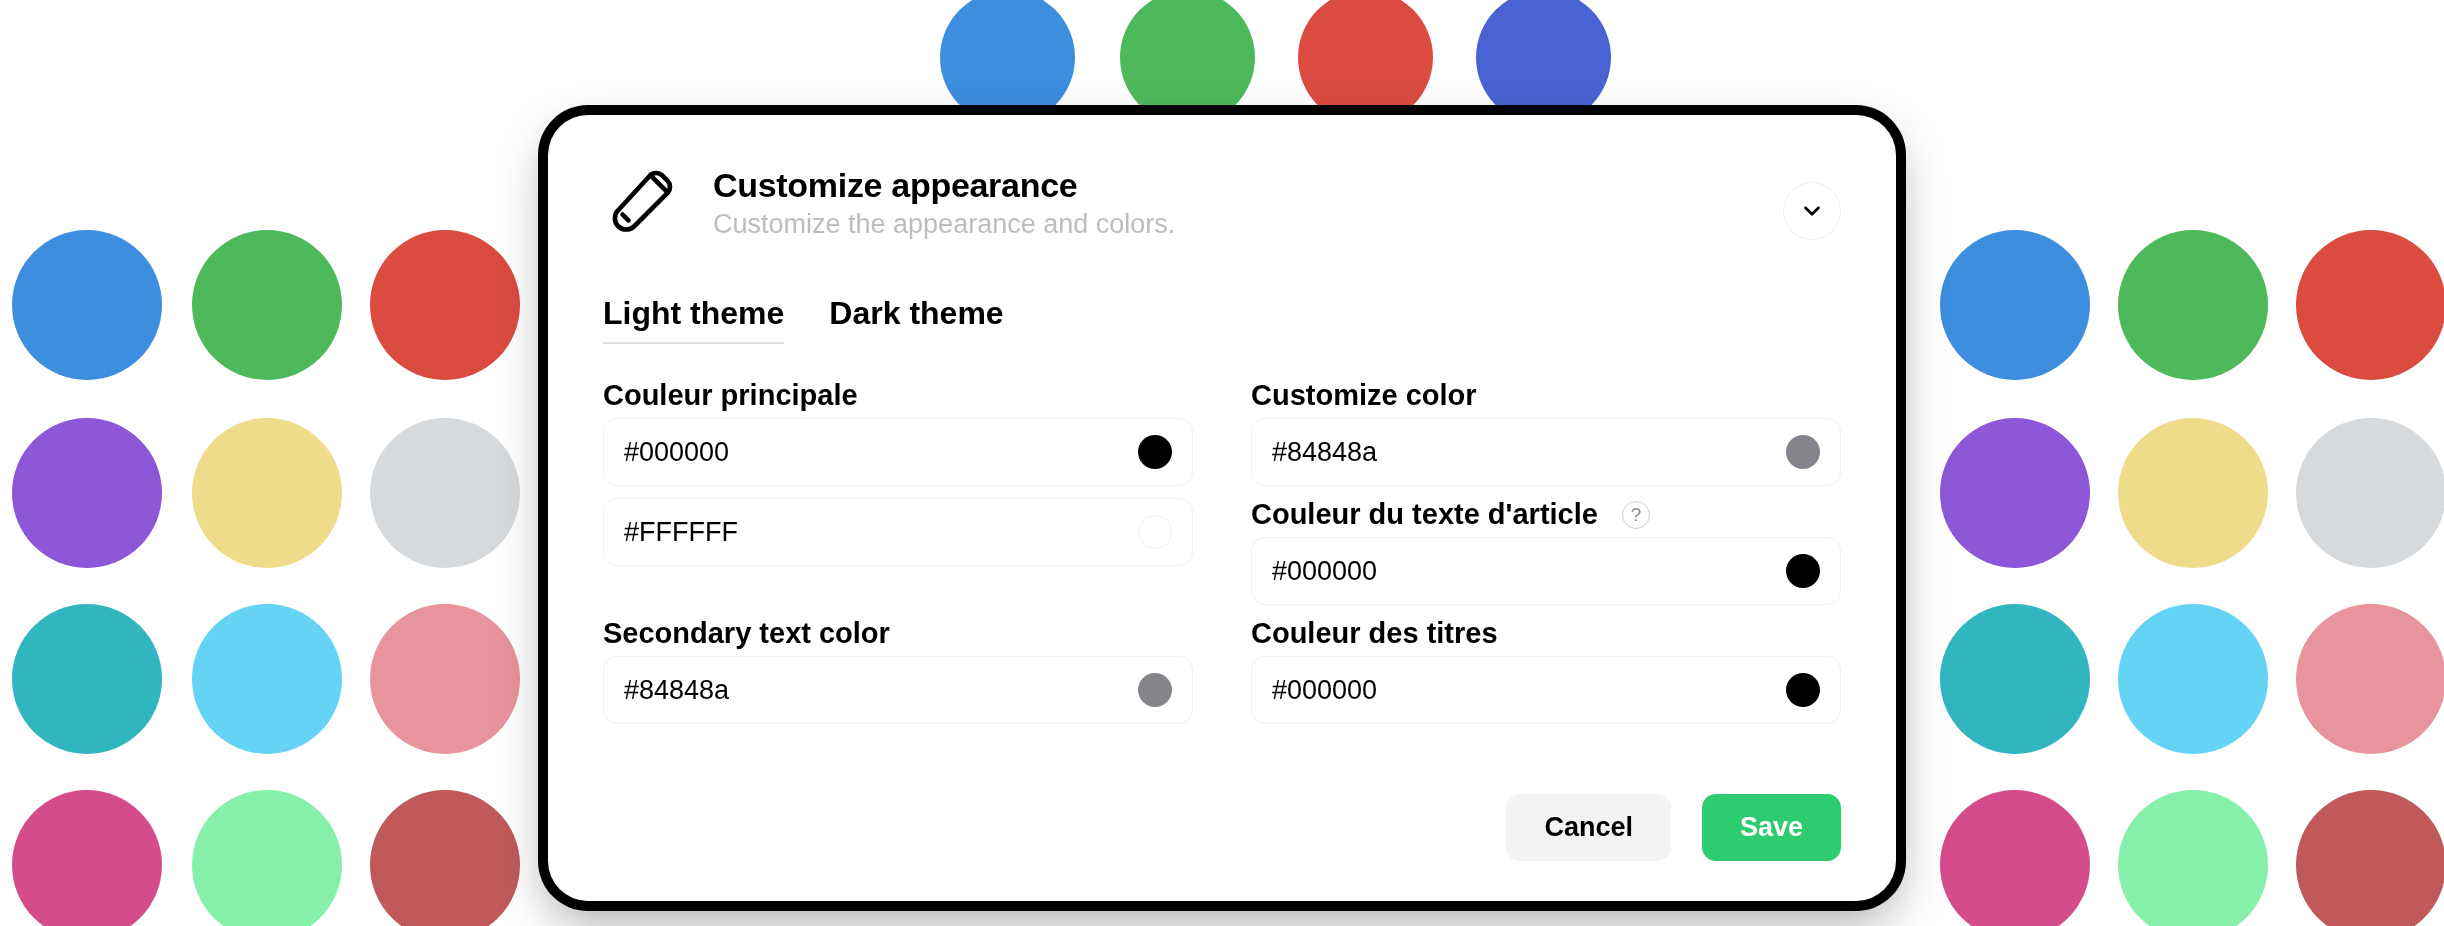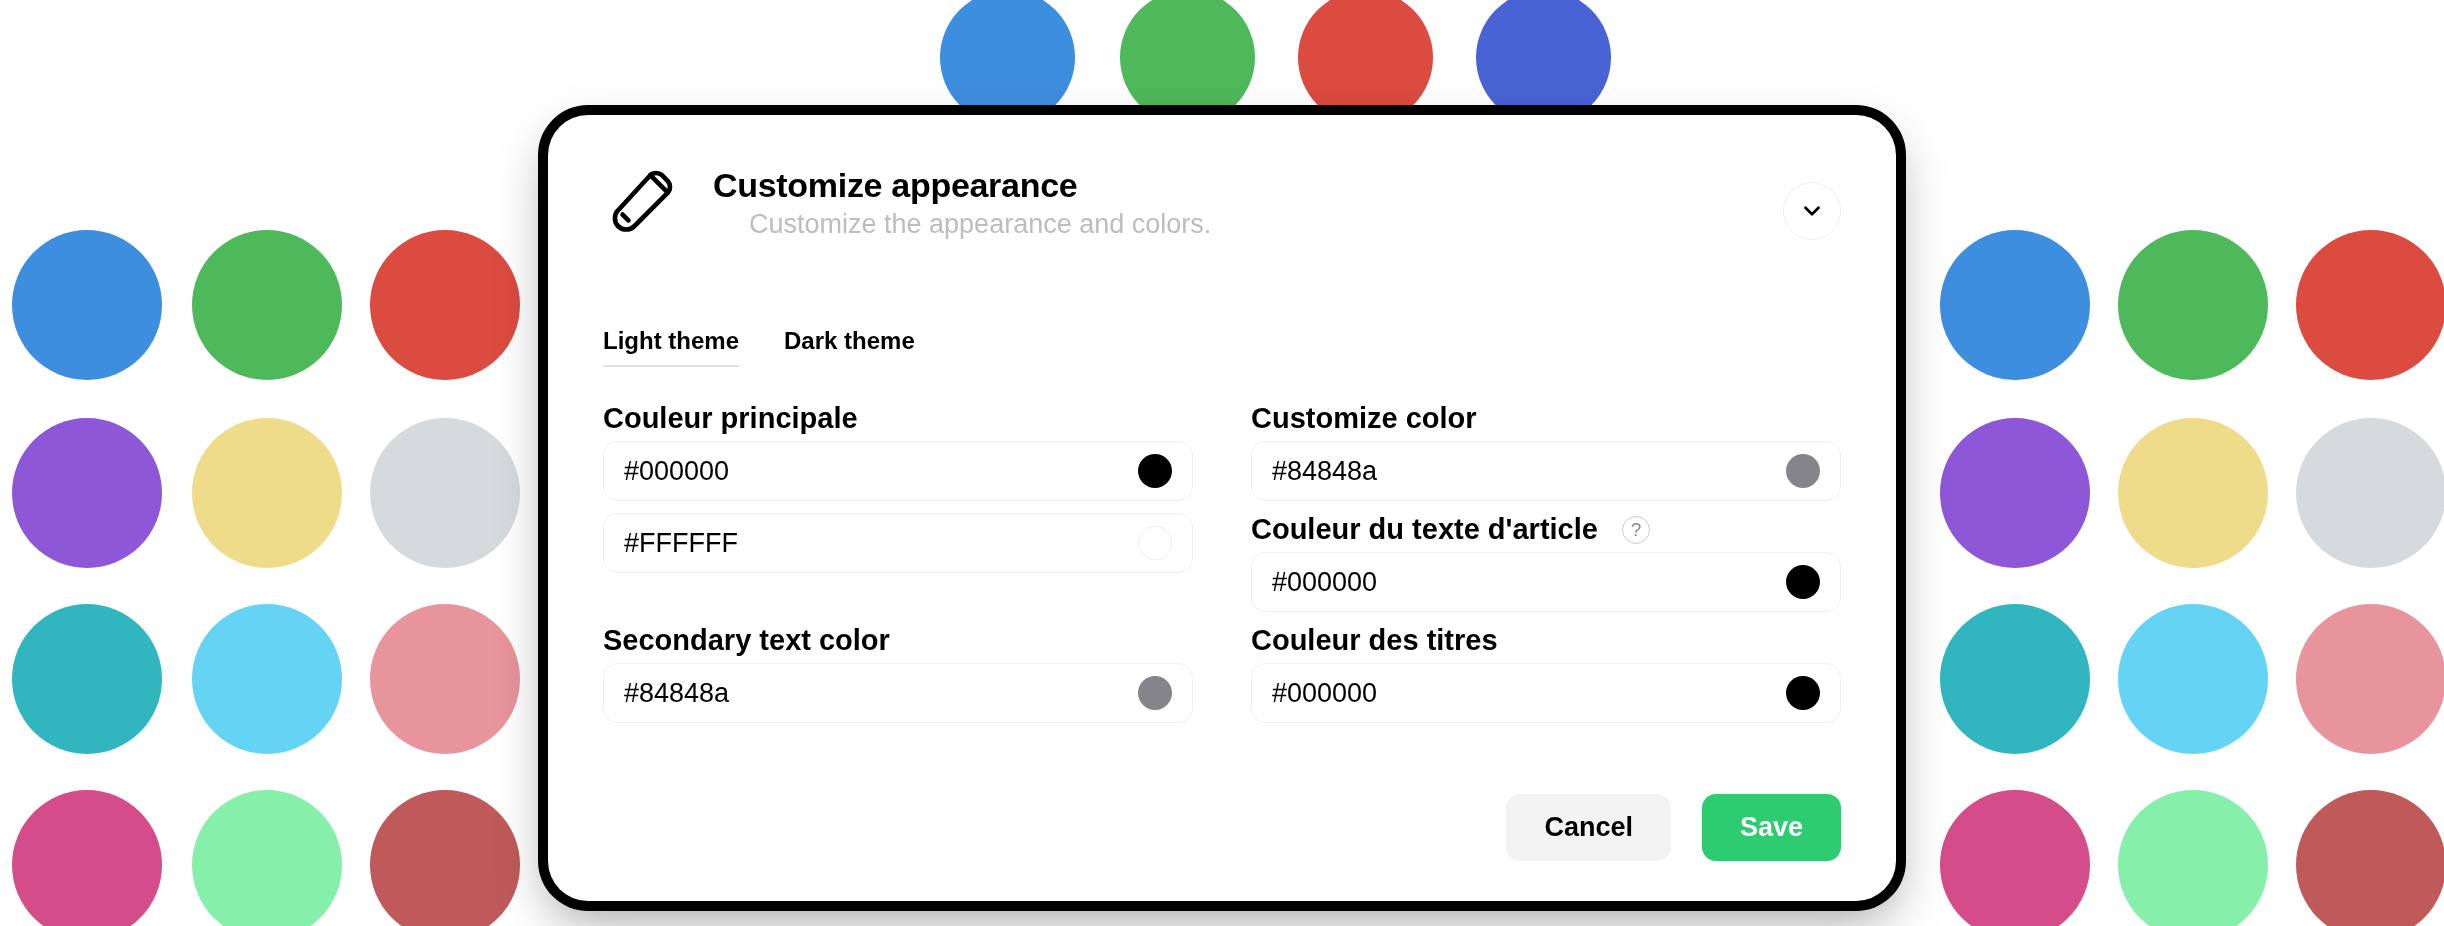--- a/index.html
+++ b/index.html
@@ -23,44 +23,44 @@
     padding: 45px 55px 40px 55px;
     z-index: 10;
     display: flex;
     flex-direction: column;
   }
 
   .header { display: flex; align-items: flex-end; gap: 30px; }
   .header-icon { width: 80px; height: 80px; display:flex; align-items:center; justify-content:center; }
   .header-titles { flex: 1; }
   .header-title { font-size: 34px; font-weight: 700; color: #000; letter-spacing: -0.3px; }
-  .header-subtitle { font-size: 27px; color: #bdbdbd; margin-top: 4px; margin-left: 36px; }
+  .header-subtitle { font-size: 27px; color: #bdbdbd; margin-top: 4px; }
   .collapse-btn {
     width: 58px; height: 58px; border-radius: 50%; border: 1px solid #eee;
     background: #fff; display:flex; align-items:center; justify-content:center;
     cursor: pointer;
   }
 
   .tabs { display: flex; gap: 45px; margin-top: 55px; }
-  .tab { font-size: 24px; font-weight: 600; color: #000; padding-bottom: 10px; cursor: pointer; margin-top: 32px; }
+  .tab { font-size: 32px; font-weight: 600; color: #000; padding-bottom: 10px; cursor: pointer; }
   .tab.active { border-bottom: 2px solid #e0e0e0; }
 
   .form { display: grid; grid-template-columns: 1fr 1fr; column-gap: 58px; row-gap: 12px; margin-top: 35px; }
   .field { display: flex; flex-direction: column; }
   .field-label-row { display: flex; align-items: center; gap: 24px; }
   .field-label { font-size: 29px; font-weight: 600; color: #000; margin-bottom: 6px; }
   .help {
     width: 28px; height: 28px; border-radius: 50%; border: 1px solid #ccc;
     font-size: 19px; display:flex; align-items:center; justify-content:center;
     color: #888; cursor: pointer; margin-bottom: 6px;
   }
   .input-row {
     display: flex; align-items: center; justify-content: space-between;
     border: 1px solid #f0f0f0; border-radius: 14px;
-    padding: 10px 20px; height: 60px;
+    padding: 10px 20px; height: 68px;
   }
   .input-val {
     font-size: 27px; color: #000; border: none; outline: none; flex:1; background: transparent;
   }
   .swatch { width: 34px; height: 34px; border-radius: 50%; }
 
   .footer { margin-top: auto; display:flex; justify-content:flex-end; }
   .btn {
     font-size: 27px; font-weight: 700; border: none; border-radius: 14px;
     padding: 18px 38px; cursor: pointer;

